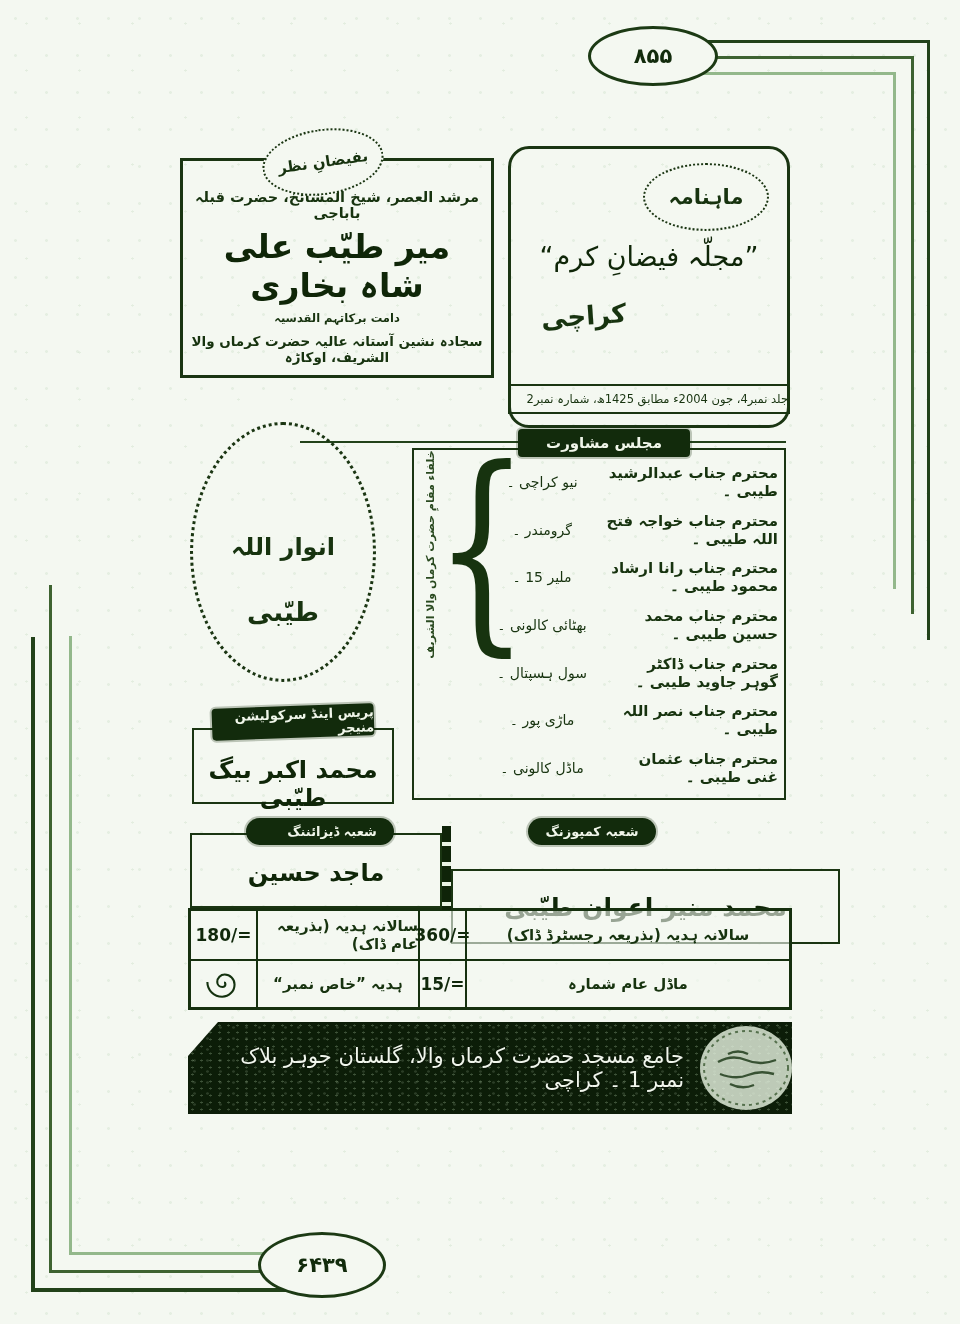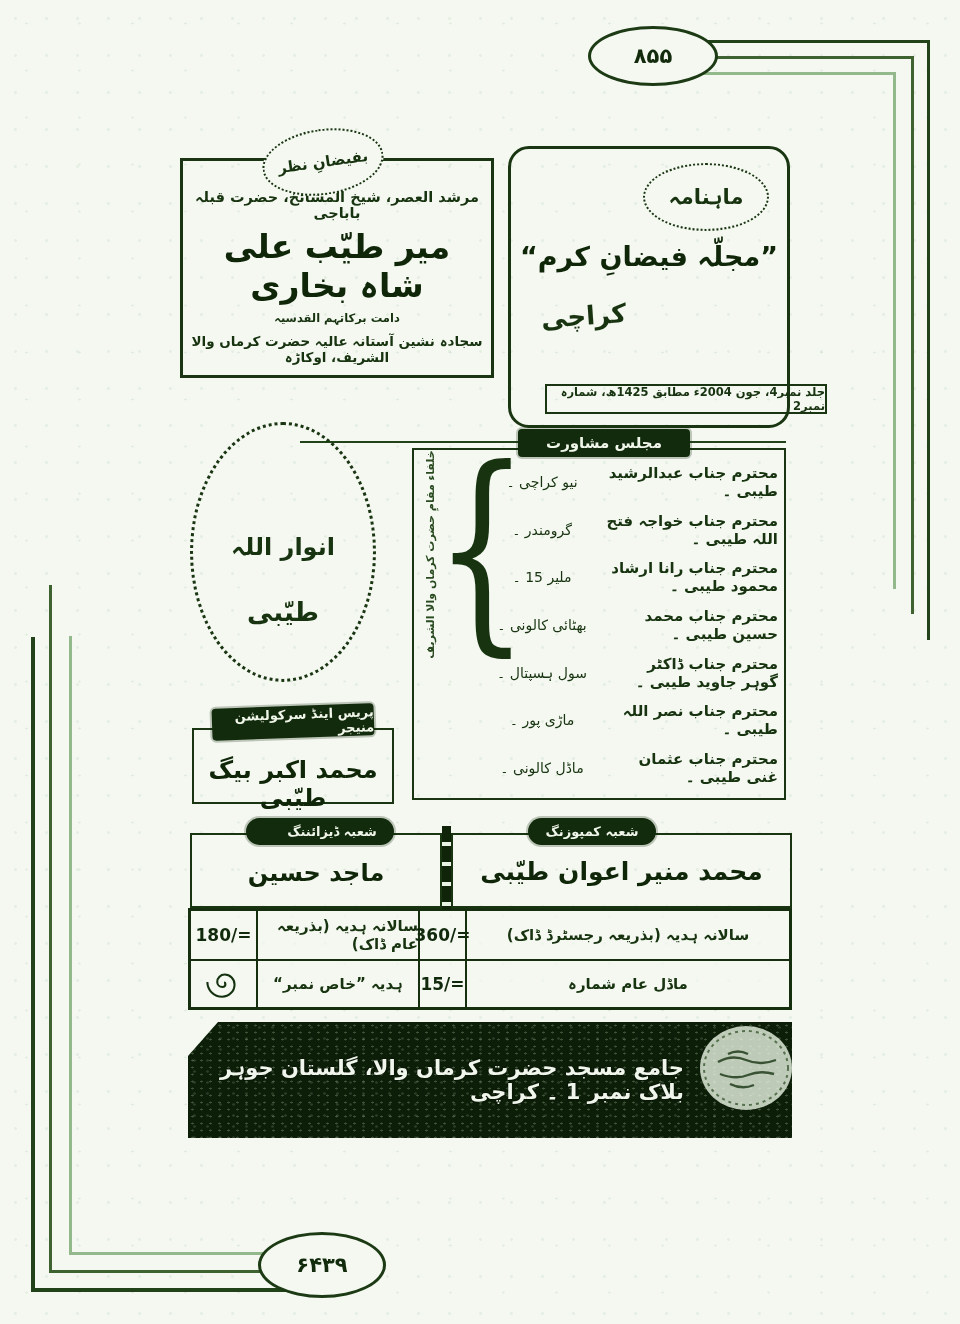--- a/index.html
+++ b/index.html
@@ -55,42 +55,42 @@
     border-left:2px solid #16300f;border-top:2px solid #16300f;
     display:flex;align-items:center;justify-content:center;
     font-weight:bold;box-sizing:border-box;padding:2px 0;
   }
   .grid-rates > div:nth-child(1),.grid-rates > div:nth-child(2),
   .grid-rates > div:nth-child(3),.grid-rates > div:nth-child(4){border-top:none;}
   .grid-rates > div:nth-child(4n+1){border-left:none;}
   .rate-val{font-size:17px;color:#10280b;}
   .rate-label{font-size:15px;}
   .addr-bar{
-    position:absolute;left:188px;top:1022px;width:604px;height:116px;z-index:2;
+    position:absolute;left:188px;top:1022px;width:604px;height:92px;z-index:2;
     background-color:#0c1d08;
     background-image:
       radial-gradient(rgba(190,220,180,.28) 1px, transparent 1.6px),
       radial-gradient(rgba(220,240,210,.15) 1px, transparent 1.8px);
     background-size:9px 7px, 13px 11px;
     color:#f0f6ec;display:flex;align-items:center;justify-content:flex-end;
-    font-size:21px;font-weight:bold;box-sizing:border-box;padding:0 108px 0 26px;
+    font-size:21px;font-weight:normal;box-sizing:border-box;padding:0 108px 0 26px;
     text-shadow:0 0 2px rgba(0,0,0,.8);
   }
   .stamp{
     position:absolute;left:700px;top:1026px;width:92px;height:84px;border-radius:50%;
     background:rgba(228,240,222,.82);z-index:3;overflow:hidden;
   }
   .wedge{
     position:absolute;left:188px;top:1022px;width:30px;height:34px;z-index:3;
     background:#f4f8f1;clip-path:polygon(0 0,100% 0,0 100%);
   }
   .issue-bar{
     position:absolute;left:508px;top:384px;width:282px;height:30px;
     border:2px solid #1a3512;z-index:2;display:flex;align-items:center;
-    justify-content:center;font-size:11.5px;font-weight:bold;box-sizing:border-box;margin-left:37px;
+    font-size:11.5px;font-weight:normal;box-sizing:border-box;
   }
 </style>
 </head>
 <body>
 
 <div class="page">
 
   <div class="line" style="left:700px;top:40px;width:230px;height:3px;"></div>
   <div class="line" style="left:927px;top:40px;width:3px;height:600px;"></div>
   <div class="line mid" style="left:700px;top:56px;width:214px;height:3px;"></div>
@@ -122,21 +122,21 @@
     </div>
   </div>
   <div class="dotted-oval rtl" style="left:262px;top:129px;width:118px;height:62px;font-size:15px;transform:rotate(-8deg);">
     <span>بفیضانِ نظر</span>
   </div>
 
   <div class="box" style="left:508px;top:146px;width:282px;height:282px;border-radius:21px;">
     <div class="dotted-oval rtl" style="right:18px;top:14px;width:122px;height:64px;font-size:21px;">
       <span>ماہنامہ</span>
     </div>
-    <div class="rtl center" style="position:absolute;left:6px;right:6px;top:92px;font-size:27px;font-weight:bold;color:#0f2608;">”مجلّہ فیضانِ کرم“</div>
+    <div class="rtl center" style="position:absolute;left:6px;right:6px;top:92px;font-size:27px;font-weight:normal;color:#0f2608;">”مجلّہ فیضانِ کرم“</div>
     <div class="rtl" style="position:absolute;left:30px;top:152px;font-size:26px;font-weight:bold;transform:rotate(-4deg);">کراچی</div>
   </div>
 
   <div class="issue-bar rtl">
     <span>جلد نمبر4، جون 2004ء     مطابق 1425ھ، شمارہ نمبر2</span>
   </div>
 
   <div class="line" style="left:300px;top:441px;width:220px;height:2px;"></div>
   <div class="line" style="left:688px;top:441px;width:98px;height:2px;"></div>
   <div class="box thinbox" style="left:412px;top:448px;width:374px;height:352px;"></div>
@@ -191,21 +191,21 @@
 
   <div class="box thinbox" style="left:190px;top:833px;width:252px;height:75px;">
     <div class="rtl center" style="position:absolute;left:0;right:0;top:24px;font-size:24px;font-weight:bold;color:#0f2608;">ماجد حسین</div>
   </div>
   <div class="dark-badge rtl" style="left:246px;top:818px;width:124px;height:27px;font-size:13px;border-radius:14px;padding-left:24px;">
     <span>شعبہ ڈیزائننگ</span>
   </div>
 
   <div style="position:absolute;left:442px;top:826px;width:9px;height:84px;z-index:3;background:repeating-linear-gradient(#0f2409 0 16px, #e9f2e4 16px 20px);"></div>
 
-  <div class="box thinbox" style="left:451px;top:833px;width:341px;height:75px;padding-left:44px;">
+  <div class="box thinbox" style="left:451px;top:869px;width:389px;height:75px;padding-left:44px;">
     <div class="rtl center" style="position:absolute;left:0;right:0;top:22px;font-size:25px;font-weight:bold;color:#0f2608;">محمد منیر اعوان طیّبی</div>
   </div>
   <div class="dark-badge rtl" style="left:528px;top:818px;width:128px;height:27px;font-size:13px;border-radius:14px;">
     <span>شعبہ کمپوزنگ</span>
   </div>
 
   <div class="grid-rates">
     <div class="rate-val">180/=</div>
     <div class="rate-label rtl">سالانہ ہدیہ (بذریعہ عام ڈاک)</div>
     <div class="rate-val">360/=</div>

